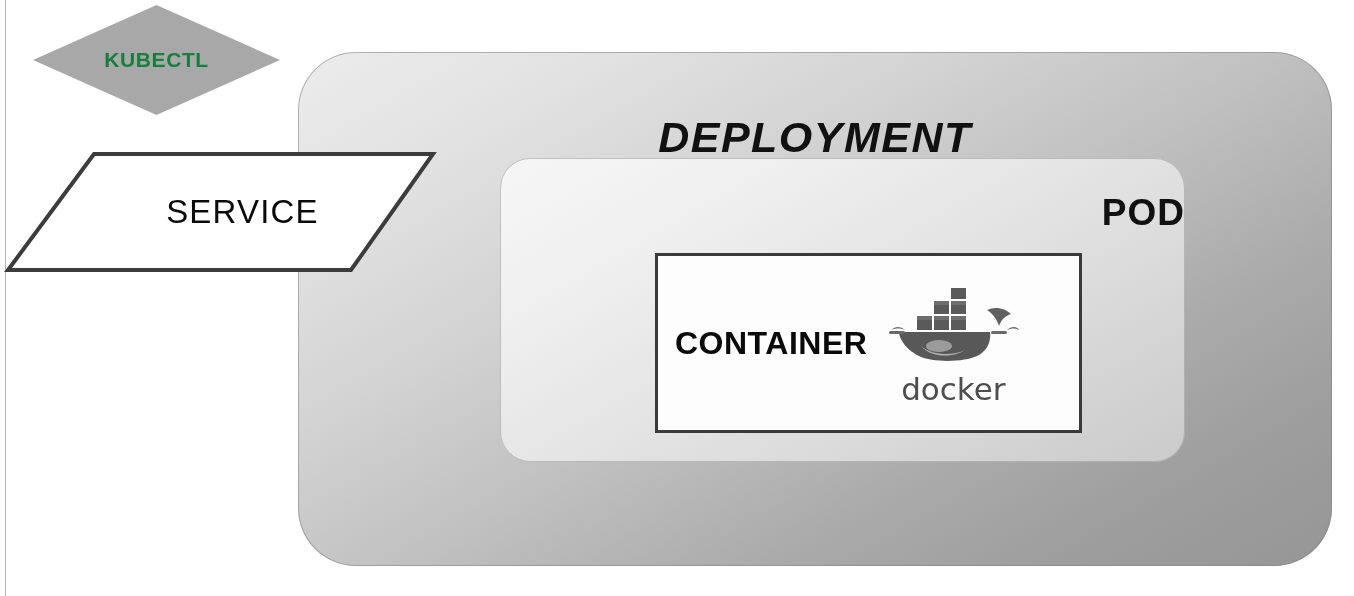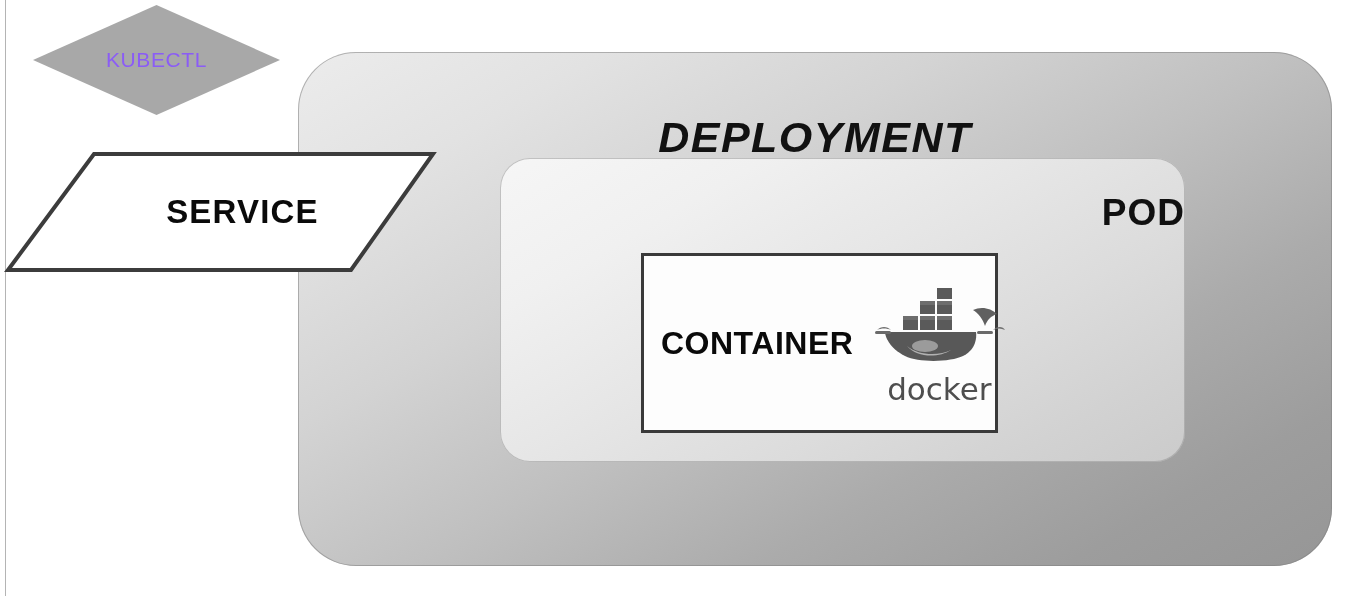--- a/index.html
+++ b/index.html
@@ -88,23 +88,23 @@
     font-size: 37px;
     font-weight: bold;
     letter-spacing: 1px;
     color: #111111;
     line-height: 1;
   }
 
   
   .container-box {
     position: absolute;
-    left: 141px;  
+    left: 155px;  
     top: 95px;    
-    width: 357px;
+    width: 427px;
     height: 180px;
     background: #fdfdfd;
     border: 3px solid #3a3a3a;
     box-sizing: border-box;
     display: flex;
     align-items: center;
   }
   .container-label {
     font-size: 32px;
     font-weight: bold;
@@ -145,23 +145,23 @@
   .kubectl-label {
     position: absolute;
     left: 0;
     top: 0;
     width: 249px;
     height: 112px;
     display: flex;
     align-items: center;
     justify-content: center;
     font-size: 21px;
-    font-weight: normal;
+    font-weight: bold;
     letter-spacing: 0.6px;
-    color: #8b5cf6;
+    color: #15803d;
   }
 
   
   .service {
     position: absolute;
     left: 0px;
     top: 148px;
     width: 440px;
     height: 128px;
   }
@@ -171,21 +171,21 @@
     left: 0;
     top: 0;
     width: 440px;
     height: 128px;
     display: flex;
     align-items: center;
     justify-content: center;
     padding-left: 45px;
     box-sizing: border-box;
     font-size: 33px;
-    font-weight: bold;
+    font-weight: normal;
     letter-spacing: 1.2px;
     color: #0a0a0a;
   }
 
   
   .bottom-artifact {
     position: absolute;
     left: 1085px;
     bottom: 0px;
     width: 265px;

